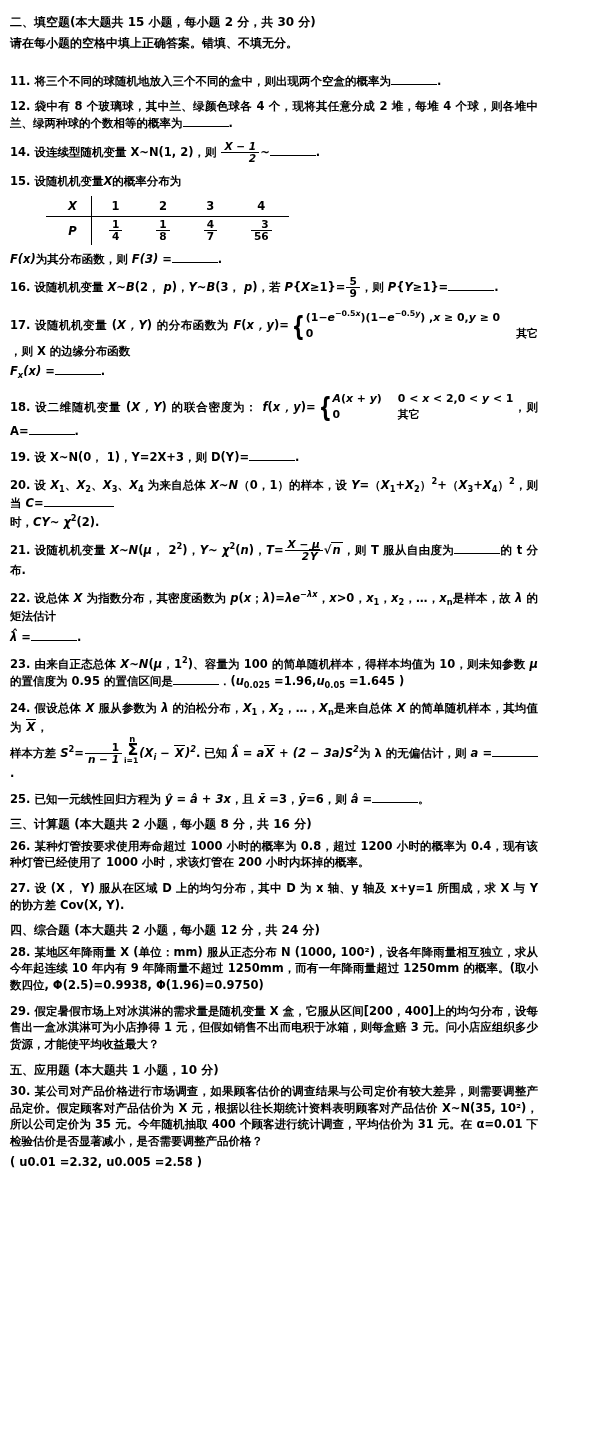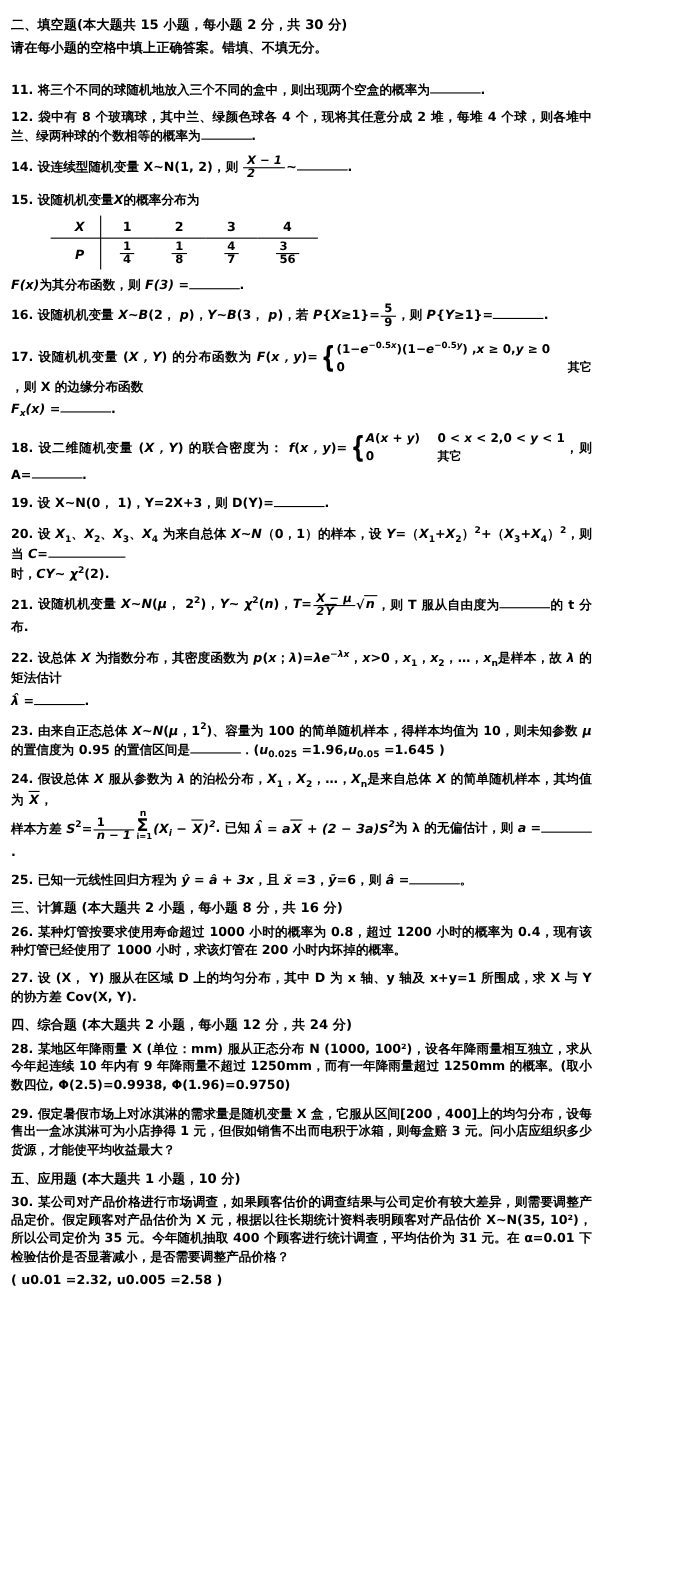--- a/index.html
+++ b/index.html
@@ -42,21 +42,21 @@
     min-width: 46px;
     height: 0.95em;
     vertical-align: baseline;
   }
   .blank.lg { min-width: 70px; }
   .it { font-style: italic; }
   
   .frac {
     display: inline-block;
     vertical-align: -0.55em;
-    text-align: left;
+    text-align: right;
     font-size: 0.92em;
     line-height: 1.05;
     margin: 0 1px;
   }
   .frac .n { display: block; padding: 0 3px; }
   .frac .d { display: block; border-top: 1px solid #000; padding: 0 3px; }
   .sup { vertical-align: super; font-size: 0.72em; }
   .sub { vertical-align: sub; font-size: 0.72em; }
   .ovl { border-top: 1px solid #000; padding: 0 1px; }
   .sqrt {

